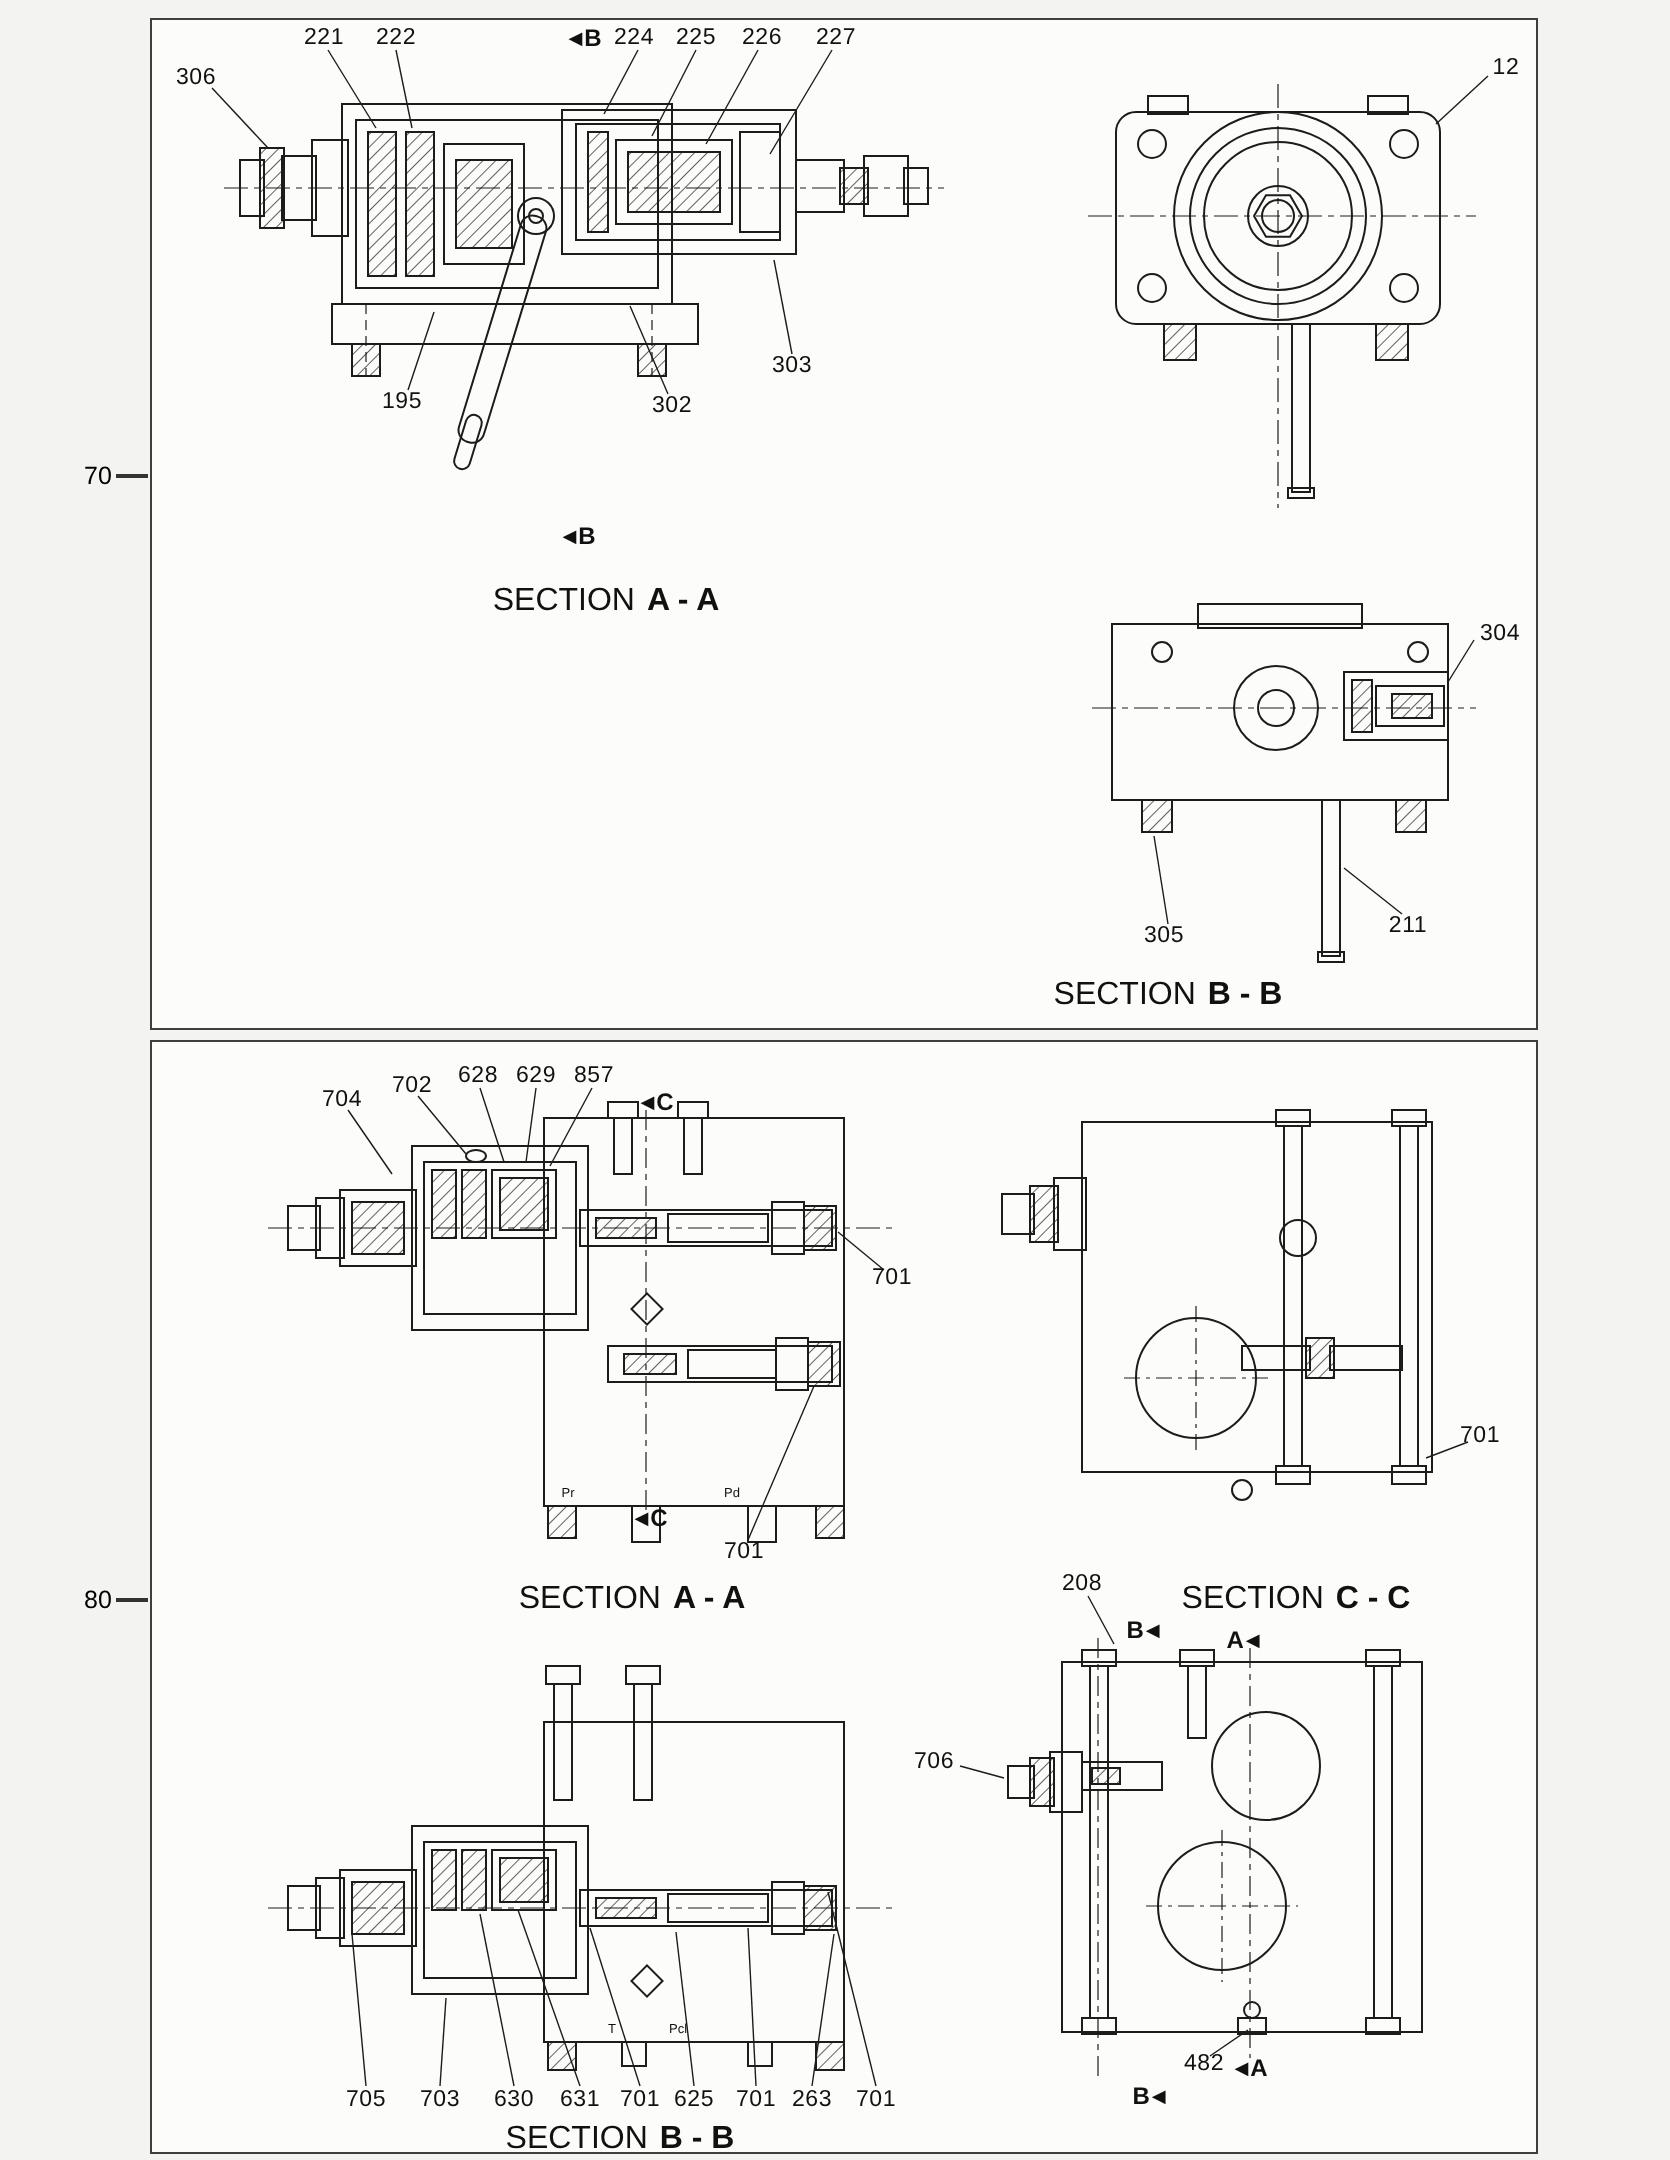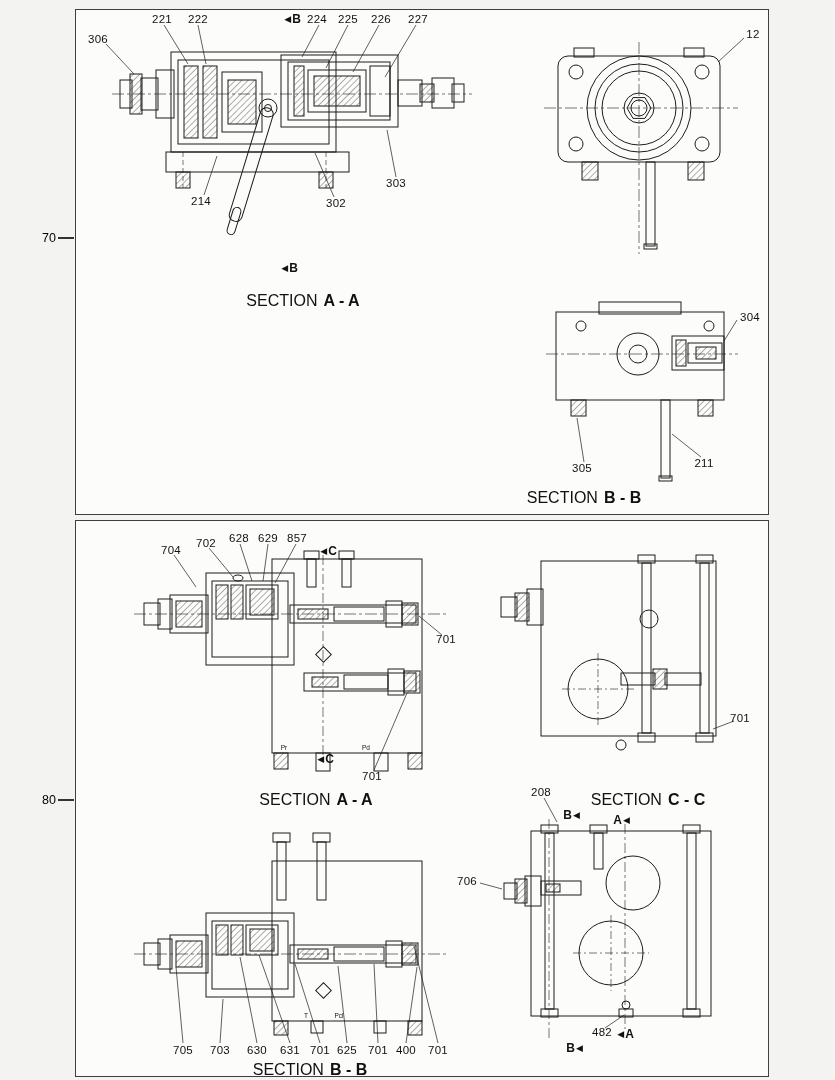--- a/index.html
+++ b/index.html
@@ -138,21 +138,21 @@
   <div class="lbl" style="left:22px;top:29px">306</div>
   <div class="lbl" style="left:86px;top:9px">221</div>
   <div class="lbl" style="left:122px;top:9px">222</div>
   <div class="cut" style="left:216px;top:9px">
     <span class="glyph">◀</span><span>B</span>
   </div>
   <div class="lbl" style="left:241px;top:9px">224</div>
   <div class="lbl" style="left:272px;top:9px">225</div>
   <div class="lbl" style="left:305px;top:9px">226</div>
   <div class="lbl" style="left:342px;top:9px">227</div>
-  <div class="lbl" style="left:125px;top:191px">214</div>
+  <div class="lbl" style="left:125px;top:191px">195</div>
   <div class="lbl" style="left:260px;top:193px">302</div>
   <div class="lbl" style="left:320px;top:173px">303</div>
   <div class="cut" style="left:213px;top:258px">
     <span class="glyph">◀</span><span>B</span>
   </div>
   <div class="sec" style="left:227px;top:291px">
     <span>SECTION</span><span class="nm">A - A</span>
   </div>
   <div class="lbl" style="left:677px;top:24px">12</div>
   <div class="lbl" style="left:674px;top:307px">304</div>
@@ -352,20 +352,20 @@
     <span>B</span><span class="glyph">◀</span>
   </div>
 
   <div class="lbl" style="left:107px;top:529px">705</div>
   <div class="lbl" style="left:144px;top:529px">703</div>
   <div class="lbl" style="left:181px;top:529px">630</div>
   <div class="lbl" style="left:214px;top:529px">631</div>
   <div class="lbl" style="left:244px;top:529px">701</div>
   <div class="lbl" style="left:271px;top:529px">625</div>
   <div class="lbl" style="left:302px;top:529px">701</div>
-  <div class="lbl" style="left:330px;top:529px">400</div>
+  <div class="lbl" style="left:330px;top:529px">263</div>
   <div class="lbl" style="left:362px;top:529px">701</div>
   <div class="sec" style="left:234px;top:549px">
     <span>SECTION</span><span class="nm">B - B</span>
   </div>
   <div class="port lbl" style="left:230px;top:494px">T</div>
   <div class="port lbl" style="left:263px;top:494px">Pcl</div>
 </div>
 
 </body></html>

